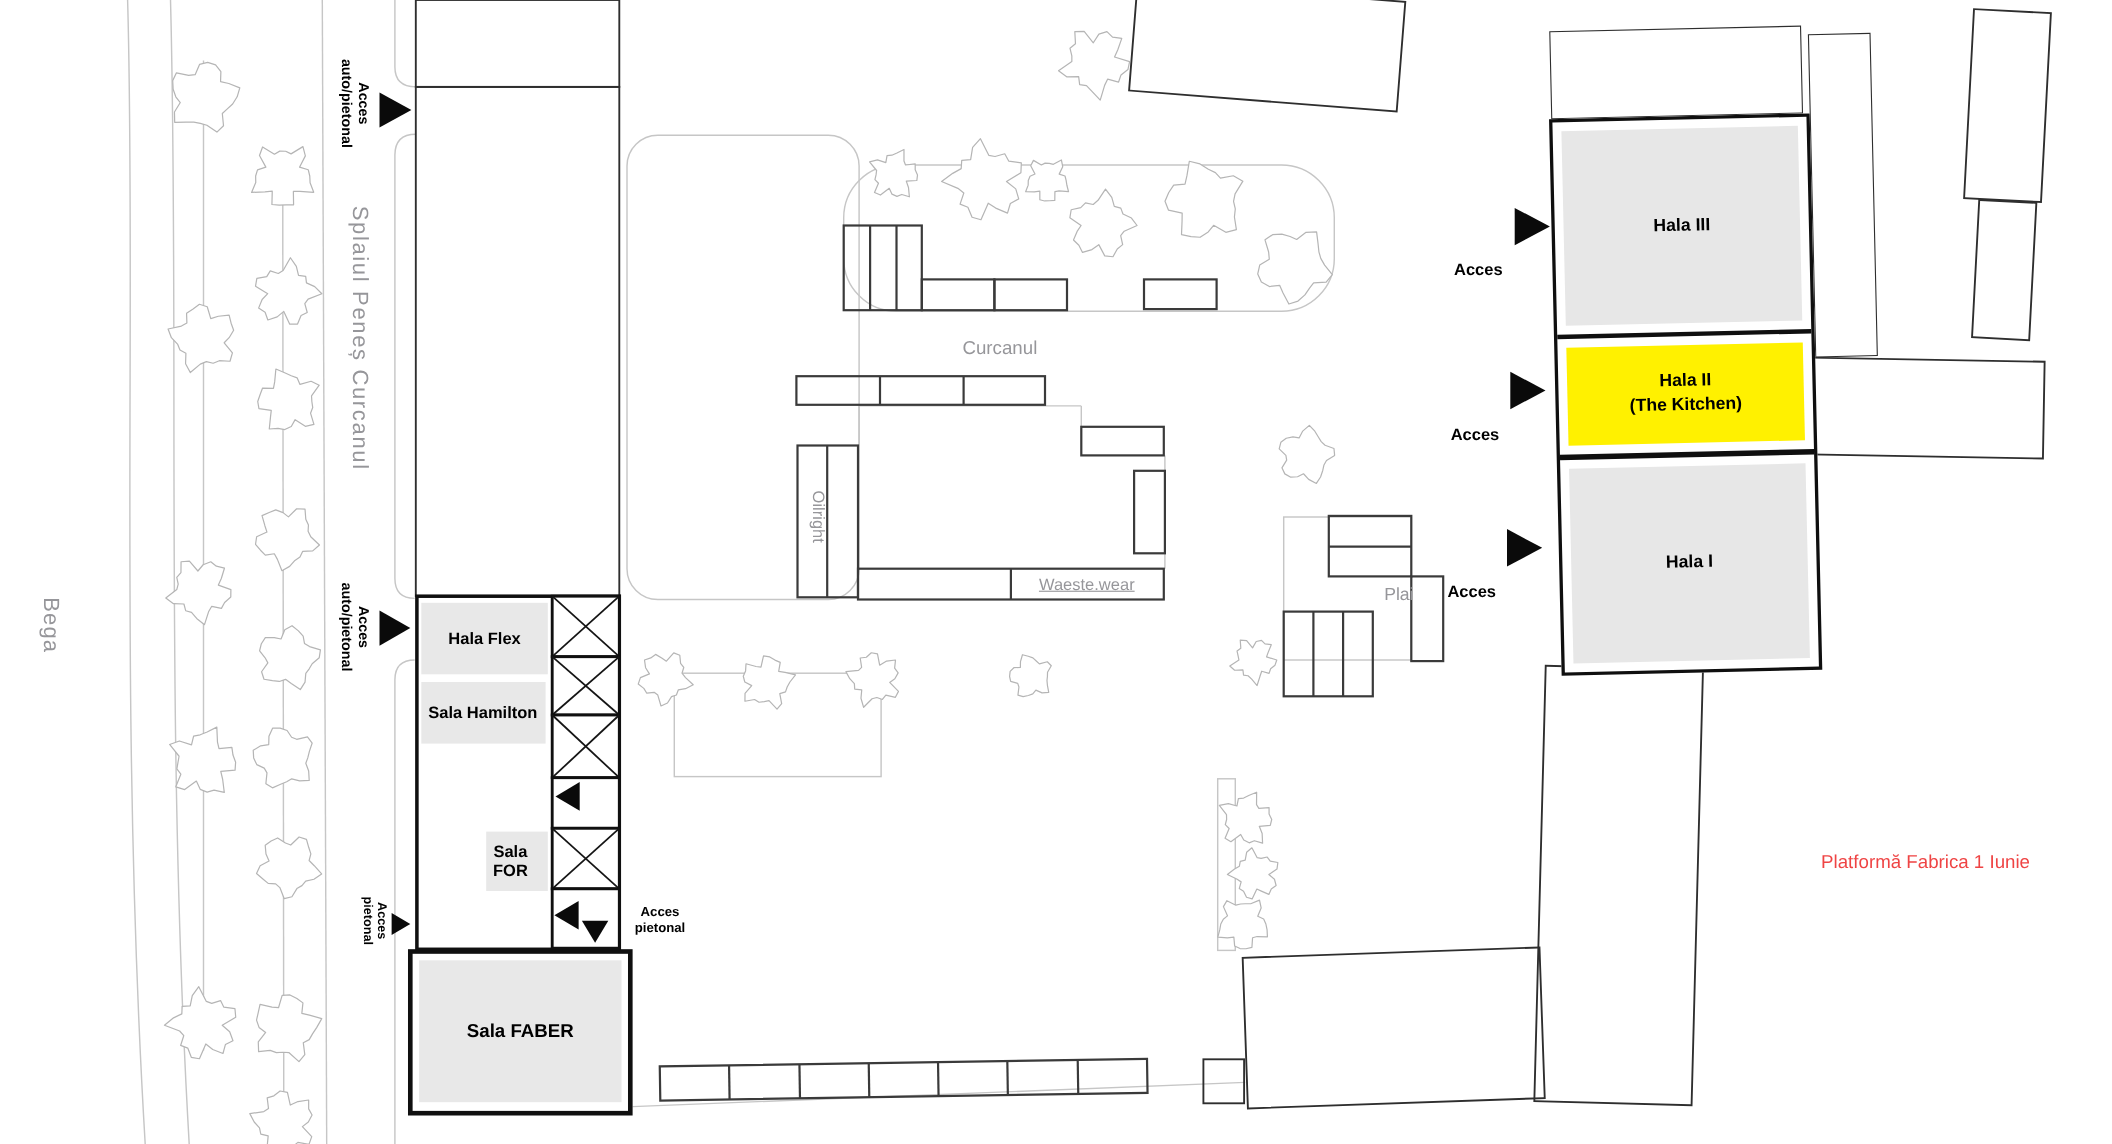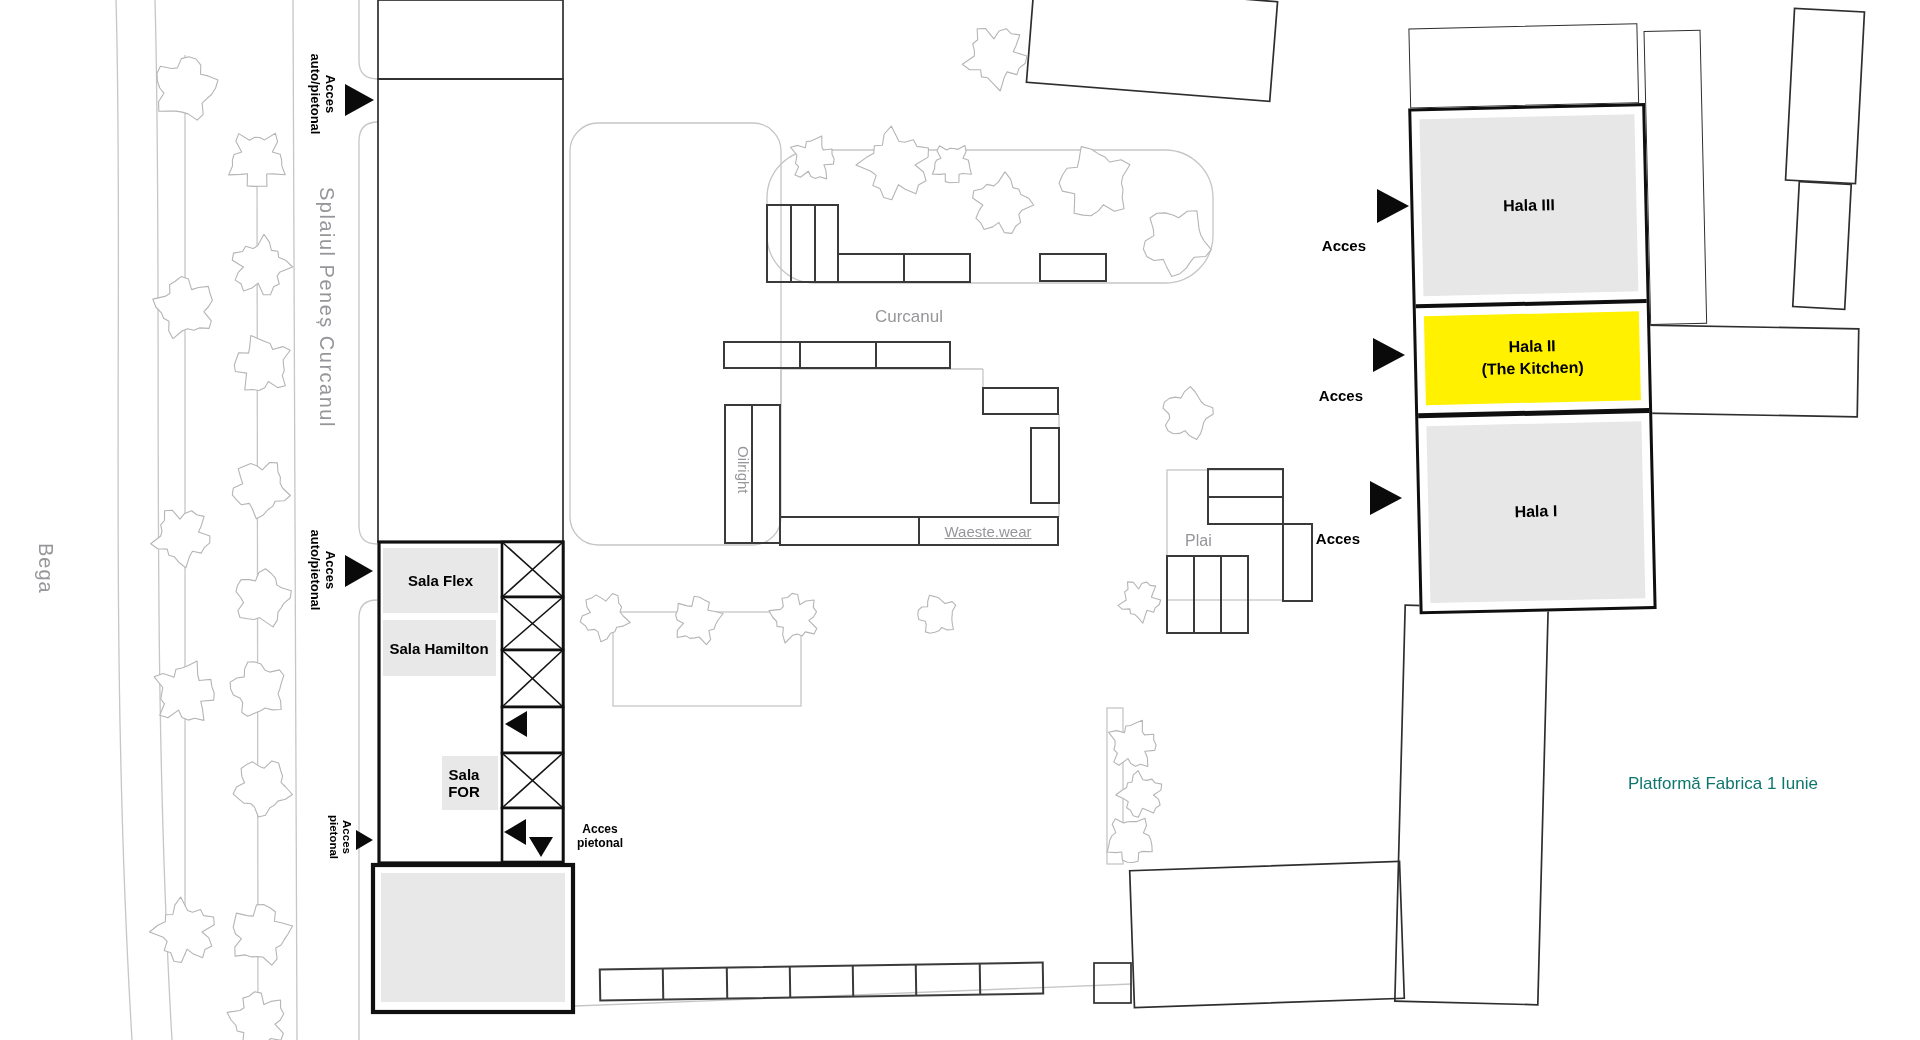--- a/index.html
+++ b/index.html
@@ -22,22 +22,22 @@
   .acc-label-3{left:353px;top:806px;width:62px;font-size:11.5px;line-height:13px;text-align:center;}
   .oilright-name{left:752px;top:446px;width:70px;font-size:15px;}
 
   .acces-r{width:92px;font-size:15px;text-align:right;margin-top:40px;}
   .acces-r1{left:1274px;top:197px;}
   .acces-r2{left:1271px;top:347px;}
   .acces-r3{left:1268px;top:490px;}
 
   .muzicon-name{left:839px;top:307px;width:140px;font-size:17px;text-align:center;}
   .waeste-name{left:918px;top:523px;width:140px;font-size:15px;text-align:center;text-decoration:underline;}
-  .plai-name{left:1185px;top:532px;width:100px;font-size:16px;text-align:left;}
-  .platform-name{left:1628px;top:774px;width:245px;font-size:17px;color:#0f766e;}
+  .plai-name{left:1185px;top:532px;width:100px;font-size:16px;text-align:right;}
+  .platform-name{left:1628px;top:774px;width:245px;font-size:17px;text-align:center;color:#ef4444;}
 
   .room-flex{left:383px;top:548px;width:115px;height:65px;font-size:15px;}
   .room-hamilton{left:383px;top:620px;width:112px;height:56px;font-size:15px;}
   .room-for{left:436px;top:756px;width:56px;height:54px;font-size:15px;line-height:17px;}
   .room-faber{left:381px;top:873px;width:184px;height:129px;font-size:17px;}
 
   
   .halls-wrap{position:absolute;left:1413px;top:25px;width:300px;height:586px;
               transform:rotate(-1.3deg);transform-origin:center;}
   .halls-topext{position:absolute;left:2px;top:0;width:229px;height:80px;
@@ -251,23 +251,24 @@
   <div class="lbl bold rot90 acc-label-3">Acces pietonal</div>
 
   <div class="lbl bold" style="left:570px;top:822px;width:60px;font-size:12px;line-height:14px;text-align:center;">Acces pietonal</div>
 
   <div class="lbl graytxt muzicon-name">Curcanul</div>
   <div class="lbl graytxt rot90 oilright-name">Oilright</div>
   <div class="lbl graytxt waeste-name">Waeste.wear</div>
   <div class="lbl graytxt plai-name">Plai</div>
   <div class="lbl platform-name">Platformă Fabrica 1 Iunie</div>
 
-  <div class="lbl bold ctr room-flex">Sala Flex</div>
+  <div class="lbl bold ctr room-flex">Hala Flex</div>
   <div class="lbl bold ctr room-hamilton">Sala Hamilton</div>
   <div class="lbl bold ctr room-for">Sala FOR</div>
+  <div class="lbl bold ctr room-faber">Sala FABER</div>
 
   <div class="lbl bold acces-r acces-r1">Acces</div>
   <div class="lbl bold acces-r acces-r2">Acces</div>
   <div class="lbl bold acces-r acces-r3">Acces</div>
 
   <div class="halls-wrap">
     <div class="halls-topext"></div>
     <div class="halls-strip"></div>
     <div class="halls-main">
       <div class="hall-sec sec-h3">

